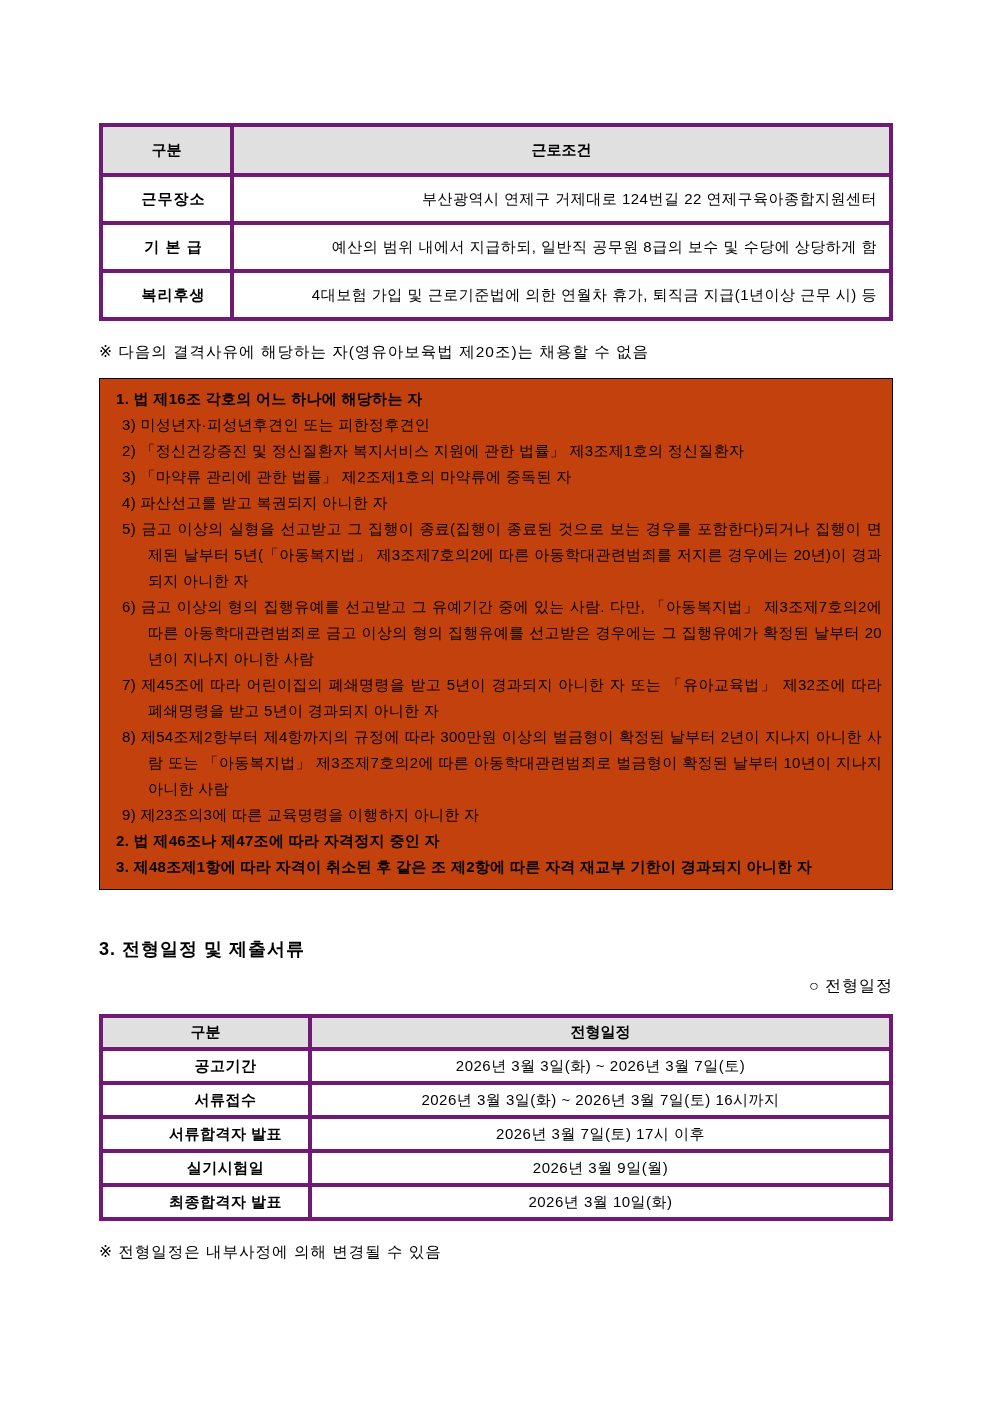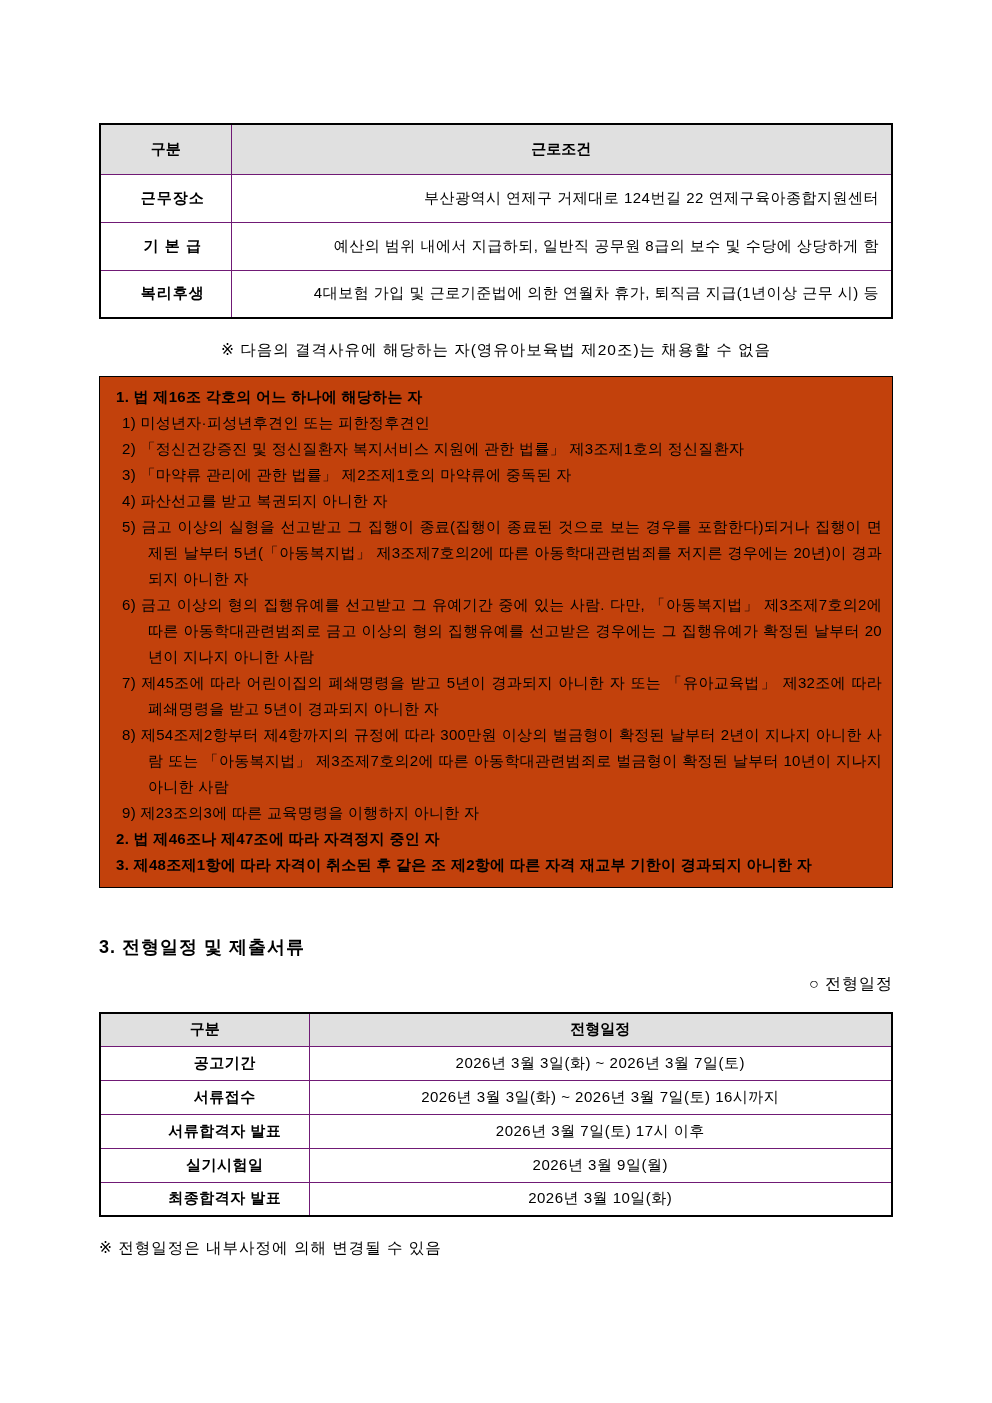--- a/index.html
+++ b/index.html
@@ -11,36 +11,36 @@
   }
   body { height: 1403px; position: relative; }
   .page {
     width: 794px;
     margin: 0 auto;
     padding-top: 123px;
   }
 
   
   table { width: 100%; border-collapse: collapse; border: 2px solid #000; table-layout: fixed; }
-  th, td { border: 1px solid #701a75; font-size: 15px; }
+  th, td { border: 4px solid #701a75; font-size: 15px; }
 
   .work-table th { height: 50px; background: #e0e0e0; font-weight: bold; text-align: center; }
   .work-table td { height: 48px; padding-left: 14px; }
   .work-table .col-label { width: 131px; }
   .work-table td.label-cell { text-align: center; font-weight: bold; letter-spacing: 1px; }
   .work-table td.value-cell { text-align: right; padding: 0 12px; letter-spacing: 0.5px; }
 
   .schedule-table th { height: 33px; background: #e0e0e0; font-weight: bold; text-align: center; }
   .schedule-table td { height: 34px; text-align: center; letter-spacing: 0.5px; }
   .schedule-table .col-label { width: 209px; }
   .schedule-table td.label-cell { font-weight: bold; padding-left: 40px; }
 
   
   .note { font-size: 15.5px; letter-spacing: 1px; }
-  .note-top { margin-top: 21px; text-align: center; }
+  .note-top { margin-top: 21px; }
   .note-bottom { margin-top: 21px; }
 
   
   .gray-box {
     margin-top: 15px;
     background: #c2410c;
     border: 1.5px solid #000;
     padding: 7px 10px 9px 8px;
     font-size: 15px;
     line-height: 26px;
@@ -92,21 +92,21 @@
       <td class="label-cell">복리후생</td>
       <td class="value-cell">4대보험 가입 및 근로기준법에 의한 연월차 휴가, 퇴직금 지급(1년이상 근무 시) 등</td>
     </tr>
   </tbody>
     </table>
 
   <div class="note note-top">※ 다음의 결격사유에 해당하는 자(영유아보육법 제20조)는 채용할 수 없음</div>
 
   <div class="gray-box">
     <div class="box-item main">1. 법 제16조 각호의 어느 하나에 해당하는 자</div>
-    <div class="box-item sub">1) 미성년자·피성년후견인 또는 피한정후견인</div>
+    <div class="box-item sub">3) 미성년자·피성년후견인 또는 피한정후견인</div>
     <div class="box-item sub">2) 「정신건강증진 및 정신질환자 복지서비스 지원에 관한 법률」 제3조제1호의 정신질환자</div>
     <div class="box-item sub">3) 「마약류 관리에 관한 법률」 제2조제1호의 마약류에 중독된 자</div>
     <div class="box-item sub">4) 파산선고를 받고 복권되지 아니한 자</div>
     <div class="box-item sub">5) 금고 이상의 실형을 선고받고 그 집행이 종료(집행이 종료된 것으로 보는 경우를 포함한다)되거나 집행이 면제된 날부터 5년(「아동복지법」 제3조제7호의2에 따른 아동학대관련범죄를 저지른 경우에는 20년)이 경과되지 아니한 자</div>
     <div class="box-item sub">6) 금고 이상의 형의 집행유예를 선고받고 그 유예기간 중에 있는 사람. 다만, 「아동복지법」 제3조제7호의2에 따른 아동학대관련범죄로 금고 이상의 형의 집행유예를 선고받은 경우에는 그 집행유예가 확정된 날부터 20년이 지나지 아니한 사람</div>
     <div class="box-item sub">7) 제45조에 따라 어린이집의 폐쇄명령을 받고 5년이 경과되지 아니한 자 또는 「유아교육법」 제32조에 따라 폐쇄명령을 받고 5년이 경과되지 아니한 자</div>
     <div class="box-item sub">8) 제54조제2항부터 제4항까지의 규정에 따라 300만원 이상의 벌금형이 확정된 날부터 2년이 지나지 아니한 사람 또는 「아동복지법」 제3조제7호의2에 따른 아동학대관련범죄로 벌금형이 확정된 날부터 10년이 지나지 아니한 사람</div>
     <div class="box-item sub">9) 제23조의3에 따른 교육명령을 이행하지 아니한 자</div>
     <div class="box-item main">2. 법 제46조나 제47조에 따라 자격정지 중인 자</div>
     <div class="box-item main">3. 제48조제1항에 따라 자격이 취소된 후 같은 조 제2항에 따른 자격 재교부 기한이 경과되지 아니한 자</div>

